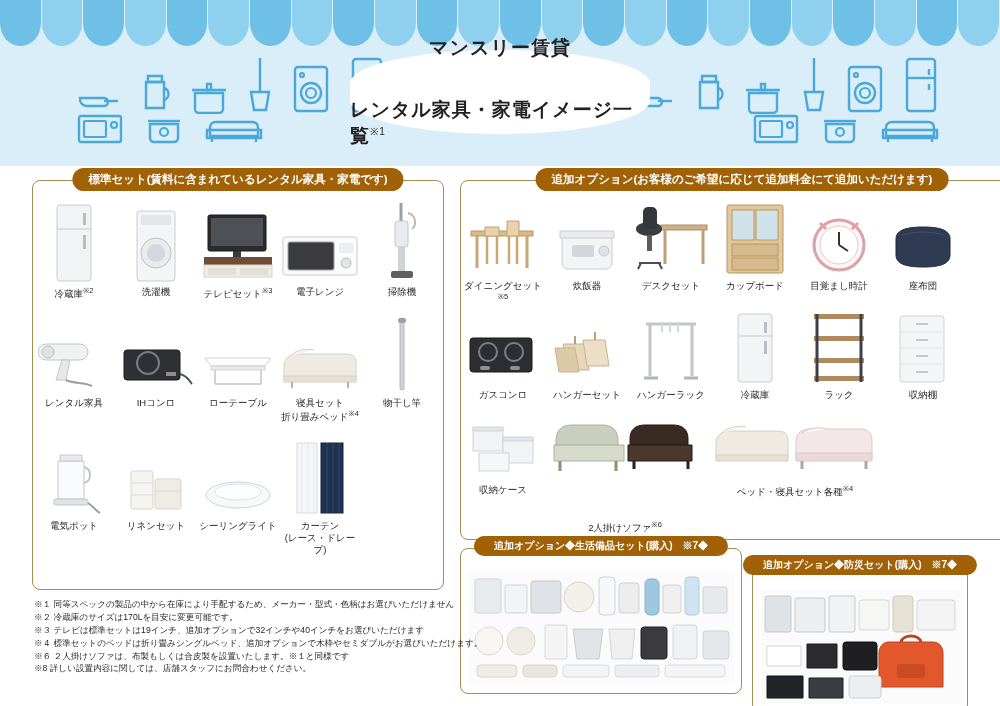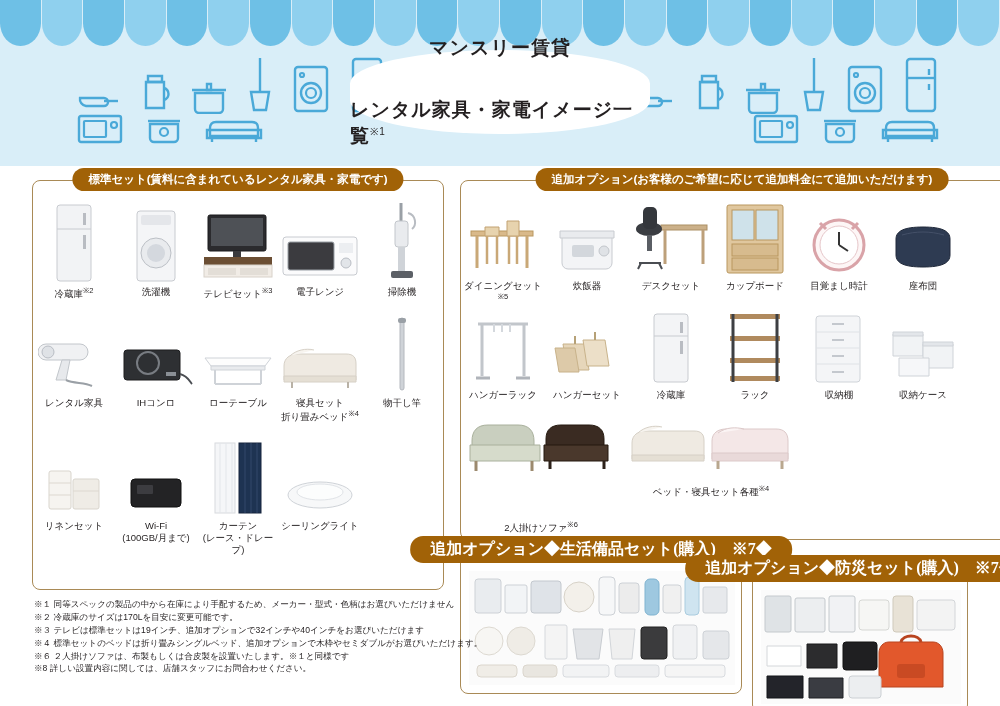--- a/index.html
+++ b/index.html
@@ -65,21 +65,21 @@
     position:absolute;
     top:-13px; left:50%; transform:translateX(-50%);
     background:#a16207;
     color:#fff;
     font-size:11.5px;
     font-weight:bold;
     padding:4px 16px;
     border-radius:13px;
     white-space:nowrap;
   }
-  .panel-title.sm { font-size:16px; padding:3px 20px;font-family:Liberation Serif, serif; }
+  .panel-title.sm { font-size:10px; padding:3px 20px; }
 
   #panel-standard { left:32px; top:180px; width:412px; height:410px; }
   #panel-option   { left:460px; top:180px; width:564px; height:360px; }
   #panel-daily    { left:460px; top:548px; width:282px; height:146px; }
   #panel-disaster { left:752px; top:567px; width:216px; height:146px; }
 
   
   .grid { position:absolute; left:0; top:16px; width:100%; display:flex; flex-wrap:wrap; }
   .cell { display:flex; flex-direction:column; align-items:center; }
   .cell .thumb { display:flex; align-items:flex-end; justify-content:center; }
@@ -370,65 +370,67 @@
         <svg width="30" height="80" viewBox="0 0 30 80">
           <rect x="13" y="4" width="4" height="72" rx="2" fill="#cfd3d8" stroke="#b4b8be"></rect>
           <rect x="11" y="4" width="8" height="5" rx="2" fill="#9aa0a6"></rect>
         </svg>
       </div>
       <div class="cap">物干し竿</div>
     </div>
 
     <div class="row-sp"></div>
 
+    <div class="cell">
+      <div class="thumb">
+        <svg width="60" height="74" viewBox="0 0 60 74">
+          <path d="M14 18h26v38H14z" fill="#fafbfc" stroke="#c2c6cb"></path>
+          <path d="M16 12h22v6H16z" fill="#e8eaee" stroke="#c2c6cb"></path>
+          <path d="M40 24c8 2 8 14 0 16" stroke="#c2c6cb" fill="none" stroke-width="2"></path>
+          <rect x="10" y="56" width="34" height="6" rx="2" fill="#dfe2e6" stroke="#c2c6cb"></rect>
+          <path d="M44 60c6 4 8 8 12 10" stroke="#9aa0a6" fill="none" stroke-width="2"></path>
+        </svg>
+      </div>
+      <div class="cap">電気ポット</div>
+    </div>
 
     <div class="cell">
       <div class="thumb">
         <svg width="62" height="64" viewBox="0 0 62 64">
           <rect x="6" y="18" width="22" height="38" rx="2" fill="#f6f4f0" stroke="#d9d5cd"></rect>
           <rect x="30" y="26" width="26" height="30" rx="2" fill="#efece6" stroke="#d9d5cd"></rect>
           <path d="M6 30h22M6 42h22M30 38h26" stroke="#ddd8d0"></path>
         </svg>
       </div>
       <div class="cap">リネンセット</div>
     </div>
 
-    <div class="cell">
-      <div class="thumb">
-        <svg width="66" height="50" viewBox="0 0 66 50">
-          <rect x="8" y="12" width="50" height="28" rx="4" fill="#232325" stroke="#111"></rect>
-          <rect x="14" y="18" width="16" height="9" rx="1" fill="#3c3c40"></rect>
-        </svg>
-      </div>
-      <div class="cap">Wi-Fi
-(100GB/月まで)</div>
+
+    <div class="cell">
+      <div class="thumb">
+        <svg width="76" height="46" viewBox="0 0 76 46">
+          <ellipse cx="38" cy="24" rx="32" ry="13" fill="#f7f8f9" stroke="#cfd3d8"></ellipse>
+          <ellipse cx="38" cy="21" rx="23" ry="8" fill="#fcfdfd" stroke="#e0e3e7"></ellipse>
+        </svg>
+      </div>
+      <div class="cap">シーリングライト</div>
     </div>
 
     <div class="cell">
       <div class="thumb">
         <svg width="62" height="80" viewBox="0 0 62 80">
           <rect x="8" y="6" width="20" height="70" fill="#f5f6f8" stroke="#d7dade"></rect>
           <path d="M13 6v70M19 6v70M25 6v70" stroke="#e3e6ea"></path>
           <rect x="32" y="6" width="22" height="70" fill="#1e3352" stroke="#16253c"></rect>
           <path d="M38 6v70M44 6v70M50 6v70" stroke="#2c4straight" stroke-opacity="0"></path>
           <path d="M38 6v70M44 6v70M50 6v70" stroke="#33496b"></path>
         </svg>
       </div>
       <div class="cap">カーテン
 (レース・ドレープ)</div>
-    </div>
-
-    <div class="cell">
-      <div class="thumb">
-        <svg width="76" height="46" viewBox="0 0 76 46">
-          <ellipse cx="38" cy="24" rx="32" ry="13" fill="#f7f8f9" stroke="#cfd3d8"></ellipse>
-          <ellipse cx="38" cy="21" rx="23" ry="8" fill="#fcfdfd" stroke="#e0e3e7"></ellipse>
-        </svg>
-      </div>
-      <div class="cap">シーリングライト</div>
     </div>
 
   </div>
 </div>
 
 <div class="panel" id="panel-option">
   <div class="panel-title">追加オプション(お客様のご希望に応じて追加料金にて追加いただけます)</div>
   <div class="grid" id="grid-option">
 
     <div class="cell">
@@ -499,44 +501,56 @@
     <div class="cell">
       <div class="thumb">
         <svg width="70" height="58" viewBox="0 0 70 58">
           <path d="M8 20c0-8 8-12 27-12s27 4 27 12v16c0 8-8 12-27 12S8 44 8 36z" fill="#2e3b52" stroke="#20293a"></path>
           <path d="M14 16c14-4 28-4 42 0" stroke="#445068" fill="none"></path>
         </svg>
       </div>
       <div class="cap">座布団</div>
     </div>
 
-
-    <div class="cell">
-      <div class="thumb">
-        <svg width="70" height="76" viewBox="0 0 70 76">
-          <path d="M10 14h50" stroke="#c2c6cb" stroke-width="3"></path>
-          <path d="M14 14v52M56 14v52" stroke="#c2c6cb" stroke-width="3"></path>
-          <path d="M8 68h14M48 68h14" stroke="#b0b4ba" stroke-width="3"></path>
-          <path d="M26 14v8M34 14v8M42 14v8" stroke="#d4d8dd" stroke-width="2"></path>
-        </svg>
-      </div>
-      <div class="cap">ハンガーラック</div>
+    <div class="cell">
+      <div class="thumb">
+        <svg width="78" height="62" viewBox="0 0 78 62">
+          <rect x="6" y="14" width="62" height="34" rx="3" fill="#2c2e31" stroke="#1a1b1d"></rect>
+          <circle cx="24" cy="28" r="9" fill="none" stroke="#7c8086" stroke-width="2"></circle>
+          <circle cx="50" cy="28" r="9" fill="none" stroke="#7c8086" stroke-width="2"></circle>
+          <rect x="16" y="42" width="10" height="4" rx="2" fill="#8c9097"></rect>
+          <rect x="46" y="42" width="10" height="4" rx="2" fill="#8c9097"></rect>
+        </svg>
+      </div>
+      <div class="cap">ガスコンロ</div>
     </div>
 
     <div class="cell">
       <div class="thumb">
         <svg width="76" height="66" viewBox="0 0 76 66">
           <path d="M14 24h22l4 26H18z" fill="#e6d6ba" stroke="#c8b28a"></path>
           <path d="M26 24v-8" stroke="#b6a177" stroke-width="2"></path>
           <path d="M34 20h22l4 26H38z" fill="#ecdfc8" stroke="#c8b28a"></path>
           <path d="M46 20v-8" stroke="#b6a177" stroke-width="2"></path>
           <path d="M6 28h20l4 24H10z" fill="#ddcaa9" stroke="#c8b28a"></path>
         </svg>
       </div>
       <div class="cap">ハンガーセット</div>
+    </div>
+
+    <div class="cell">
+      <div class="thumb">
+        <svg width="70" height="76" viewBox="0 0 70 76">
+          <path d="M10 14h50" stroke="#c2c6cb" stroke-width="3"></path>
+          <path d="M14 14v52M56 14v52" stroke="#c2c6cb" stroke-width="3"></path>
+          <path d="M8 68h14M48 68h14" stroke="#b0b4ba" stroke-width="3"></path>
+          <path d="M26 14v8M34 14v8M42 14v8" stroke="#d4d8dd" stroke-width="2"></path>
+        </svg>
+      </div>
+      <div class="cap">ハンガーラック</div>
     </div>
 
     <div class="cell">
       <div class="thumb">
         <svg width="52" height="76" viewBox="0 0 52 76">
           <rect x="9" y="4" width="34" height="68" rx="3" fill="#f3f4f6" stroke="#c8cbd0"></rect>
           <path d="M9 26h34" stroke="#c8cbd0"></path>
           <rect x="35" y="12" width="3" height="11" fill="#b9bcc2"></rect>
           <rect x="35" y="31" width="3" height="13" fill="#b9bcc2"></rect>
         </svg>

